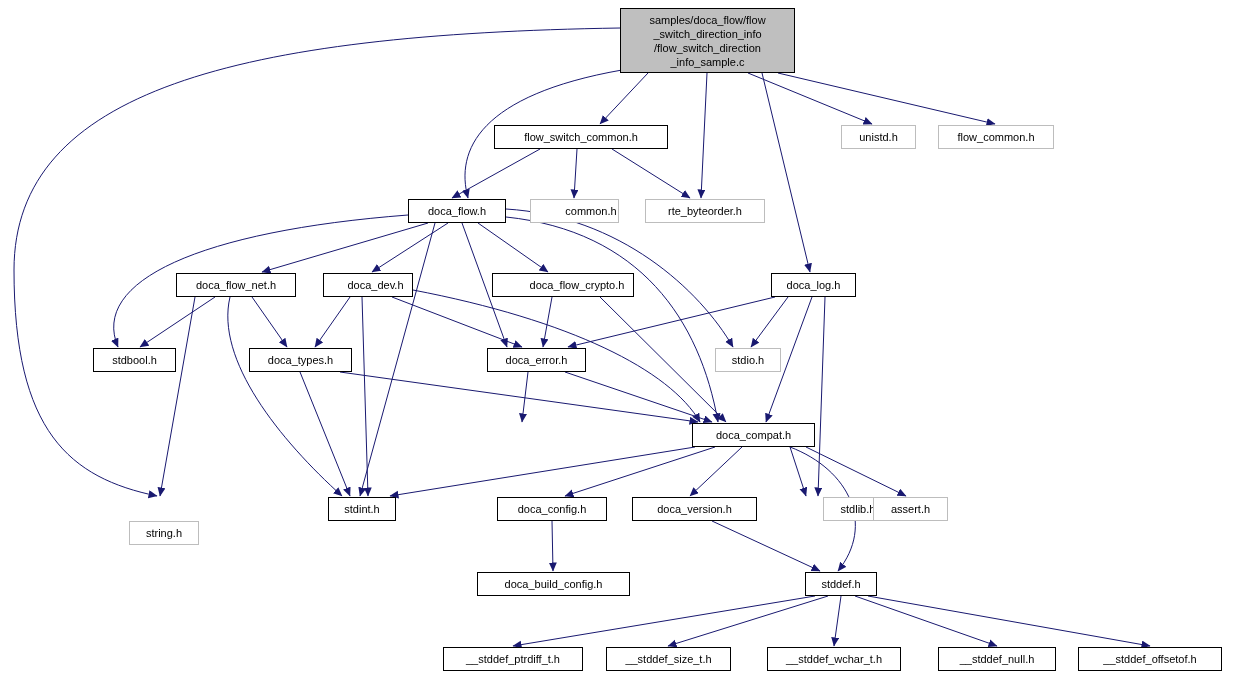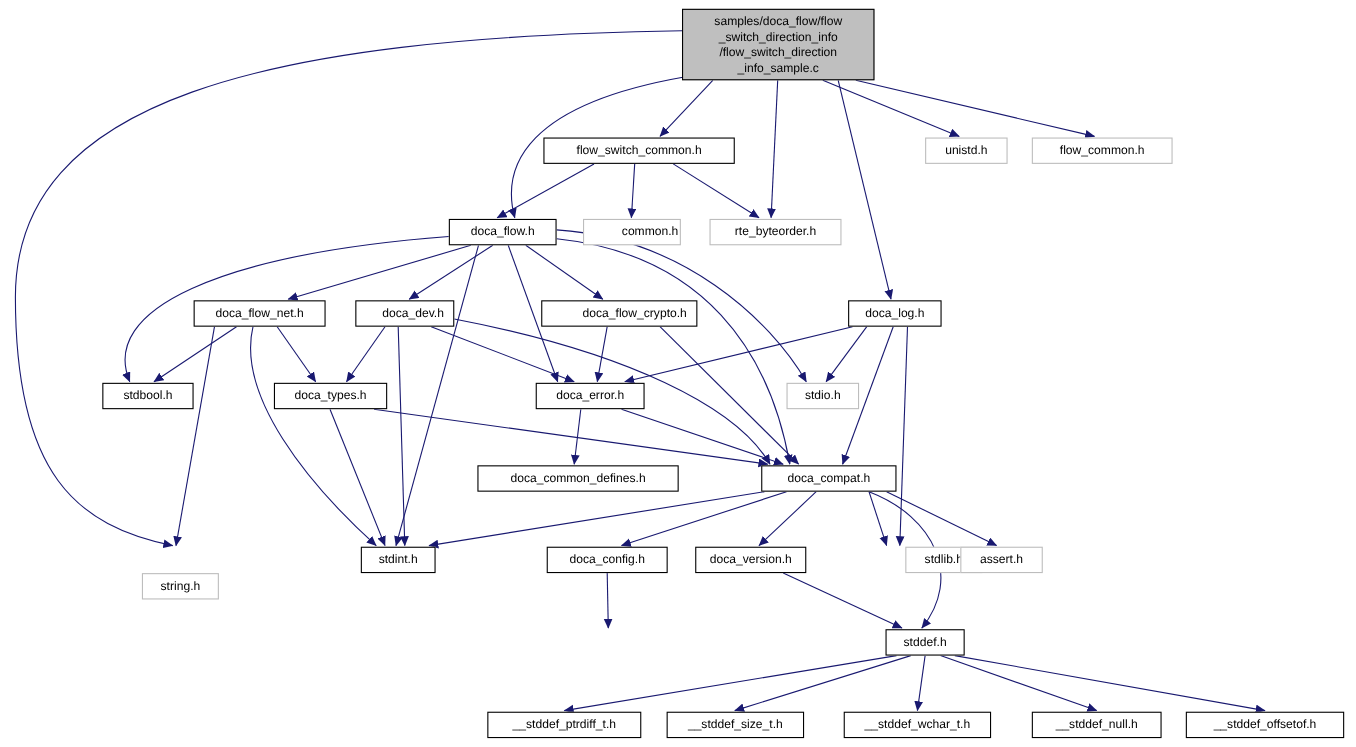--- a/index.html
+++ b/index.html
@@ -83,39 +83,39 @@
       <line x1="855" y1="596" x2="997" y2="646" class="edge" marker-end="url(#arrowhead)"></line>
       <line x1="868" y1="596" x2="1150" y2="646" class="edge" marker-end="url(#arrowhead)"></line>
     </svg>
 
 <div class="node root" style="left: 620px; top: 8px; width: 175px; height: 65px;">samples/doca_flow/flow
 _switch_direction_info
 /flow_switch_direction
 _info_sample.c</div>
     <div class="node doc" style="left: 494px; top: 125px; width: 174px; height: 24px; text-align: right;">flow_switch_common.h</div>
     <div class="node ext" style="left: 841px; top: 125px; width: 75px; height: 24px;">unistd.h</div>
-    <div class="node ext" style="left: 938px; top: 125px; width: 128px; height: 24px;">flow_common.h</div>
+    <div class="node ext" style="left: 938px; top: 125px; width: 116px; height: 24px;">flow_common.h</div>
     <div class="node doc" style="left: 408px; top: 199px; width: 98px; height: 24px;">doca_flow.h</div>
     <div class="node ext" style="left: 530px; top: 199px; width: 89px; height: 24px; padding-left: 33px;">common.h</div>
     <div class="node ext" style="left: 645px; top: 199px; width: 120px; height: 24px;">rte_byteorder.h</div>
     <div class="node doc" style="left: 176px; top: 273px; width: 120px; height: 24px;">doca_flow_net.h</div>
     <div class="node doc" style="left: 323px; top: 273px; width: 90px; height: 24px; padding-left: 15px;">doca_dev.h</div>
     <div class="node doc" style="left: 492px; top: 273px; width: 142px; height: 24px; padding-left: 28px;">doca_flow_crypto.h</div>
     <div class="node doc" style="left: 771px; top: 273px; width: 85px; height: 24px;">doca_log.h</div>
     <div class="node doc" style="left: 93px; top: 348px; width: 83px; height: 24px;">stdbool.h</div>
     <div class="node doc" style="left: 249px; top: 348px; width: 103px; height: 24px;">doca_types.h</div>
     <div class="node doc" style="left: 487px; top: 348px; width: 99px; height: 24px;">doca_error.h</div>
     <div class="node ext" style="left: 715px; top: 348px; width: 66px; height: 24px;">stdio.h</div>
-    <div class="node doc" style="left: 434px; top: 423px; width: 183px; height: 24px;">doca_common_defines.h</div>
     <div class="node doc" style="left: 692px; top: 423px; width: 123px; height: 24px;">doca_compat.h</div>
     <div class="node ext" style="left: 129px; top: 497px; width: 70px; height: 24px; margin-top: 24px;">string.h</div>
     <div class="node doc" style="left: 328px; top: 497px; width: 68px; height: 24px;">stdint.h</div>
     <div class="node doc" style="left: 497px; top: 497px; width: 110px; height: 24px;">doca_config.h</div>
-    <div class="node doc" style="left: 632px; top: 497px; width: 101px; height: 24px;">doca_version.h</div>
+    <div class="node doc" style="left: 632px; top: 497px; width: 125px; height: 24px;">doca_version.h</div>
     <div class="node ext" style="left: 779px; top: 497px; width: 70px; height: 24px; margin-left: 44px;">stdlib.h</div>
     <div class="node ext" style="left: 873px; top: 497px; width: 75px; height: 24px;">assert.h</div>
+    <div class="node doc" style="left: 477px; top: 572px; width: 153px; height: 24px;">doca_build_config.h</div>
     <div class="node doc" style="left: 805px; top: 572px; width: 72px; height: 24px;">stddef.h</div>
     <div class="node doc" style="left: 443px; top: 647px; width: 140px; height: 24px;">__stddef_ptrdiff_t.h</div>
     <div class="node doc" style="left: 606px; top: 647px; width: 125px; height: 24px;">__stddef_size_t.h</div>
     <div class="node doc" style="left: 767px; top: 647px; width: 134px; height: 24px;">__stddef_wchar_t.h</div>
     <div class="node doc" style="left: 938px; top: 647px; width: 118px; height: 24px;">__stddef_null.h</div>
     <div class="node doc" style="left: 1078px; top: 647px; width: 144px; height: 24px;">__stddef_offsetof.h</div>
   </div>
 
 </body></html>

